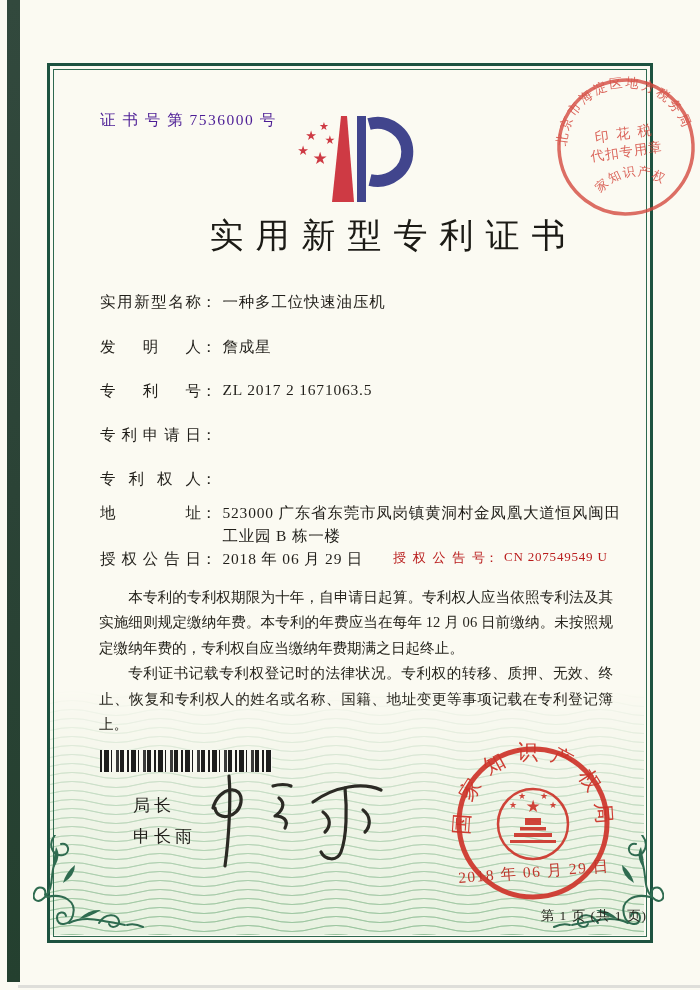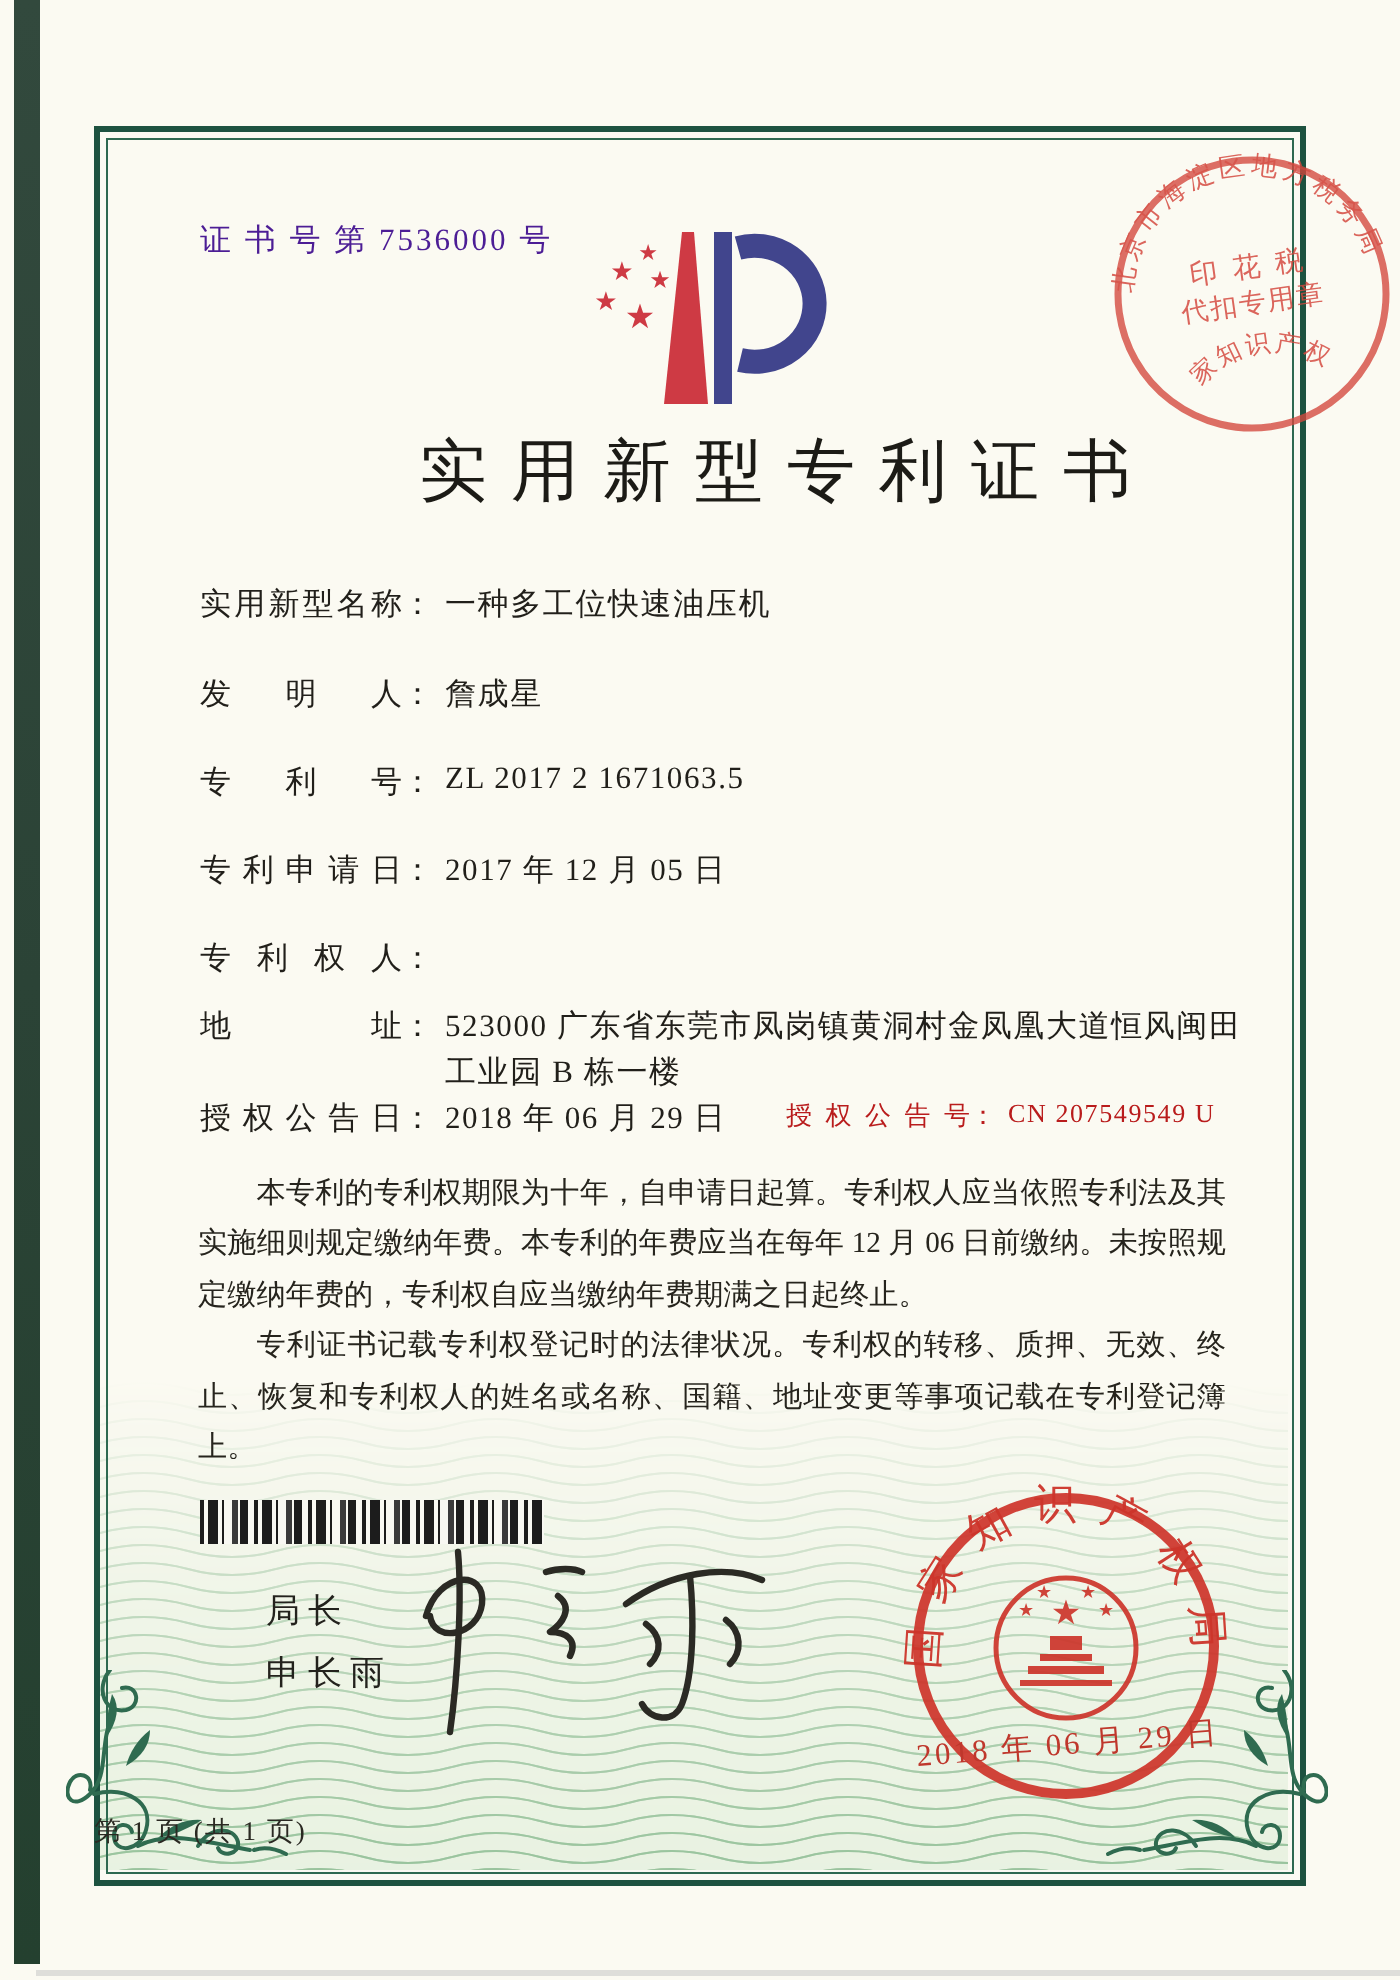--- a/index.html
+++ b/index.html
@@ -72,21 +72,21 @@
   .seal{position:absolute;left:450px;top:740px;width:166px;height:166px;z-index:5;}
   .seal-date{
     position:absolute;left:446px;top:862px;width:176px;z-index:6;
     text-align:center;color:#bf372c;font-size:15.5px;letter-spacing:1.5px;
     transform:rotate(-4.5deg);font-weight:500;
   }
   .tax-stamp{position:absolute;left:551px;top:72px;width:150px;height:150px;transform:rotate(-8deg);opacity:0.92;}
 
   .page-footer{
     position:absolute;left:47px;top:907px;width:600px;z-index:4;
-    text-align:left;font-size:13.5px;letter-spacing:1px;color:#2a2922;
+    text-align:right;font-size:13.5px;letter-spacing:1px;color:#2a2922;
   }
 </style>
 </head>
 <body>
 
 <div class="paper"></div>
 <div class="binding-strip"></div>
 
 <svg class="guilloche" viewBox="0 0 594 245" preserveAspectRatio="none">
   <defs>
@@ -172,21 +172,20 @@
     <span class="field-value">詹成星</span>
 </div>
 <div class="field-row" style="top:381px">
   <span class="field-label">专利号</span>
     <span class="field-colon">：</span>
     <span class="field-value">ZL 2017 2 1671063.5</span>
 </div>
 <div class="field-row" style="top:425px">
   <span class="field-label">专利申请日</span>
     <span class="field-colon">：</span>
-    <span class="field-value">2017 年 12 月 05 日</span>
 </div>
 <div class="field-row" style="top:469px">
   <span class="field-label">专利权人</span>
     <span class="field-colon">：</span>
 </div>
 <div class="field-row" style="top:503px">
   <span class="field-label">地址</span>
     <span class="field-colon">：</span>
     <span class="field-value"><span>523000 广东省东莞市凤岗镇黄洞村金凤凰大道恒风闽田</span><div class="addr-line2">工业园 B 栋一楼</div></span>
 </div>

